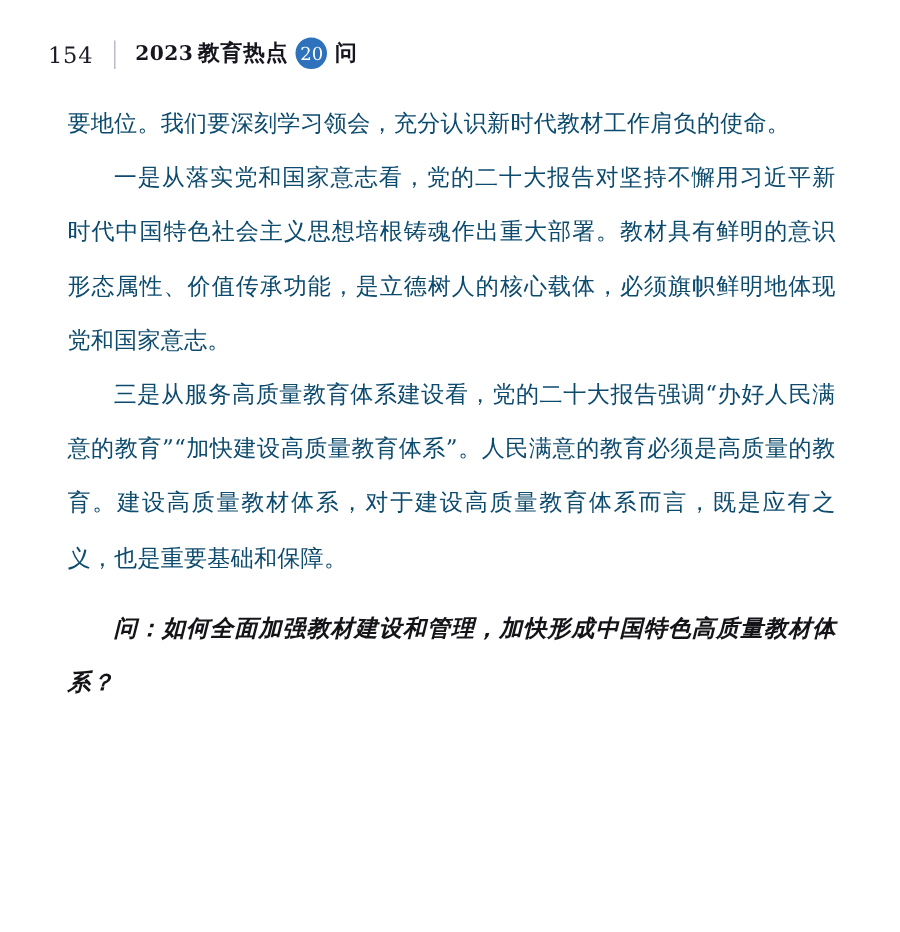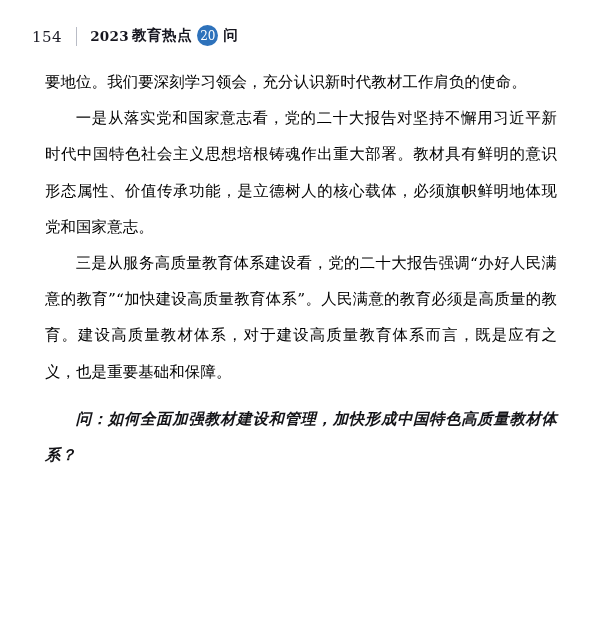--- a/index.html
+++ b/index.html
@@ -89,21 +89,21 @@
     top: 64px;
     left: 45px;
     width: 512px;
   }
 
   p.para {
     margin: 0;
     font-family: "DejaVu Serif", "Liberation Serif", serif;
     font-size: 15.4px;
     line-height: 36.2px;
-    color: #000000;
+    color: #0c4a6e;
     text-align: justify;
     text-justify: inter-character;
     letter-spacing: 0.15px;
     text-indent: 2em;
   }
   p.para.lead {
     text-indent: 0;
   }
 
   

